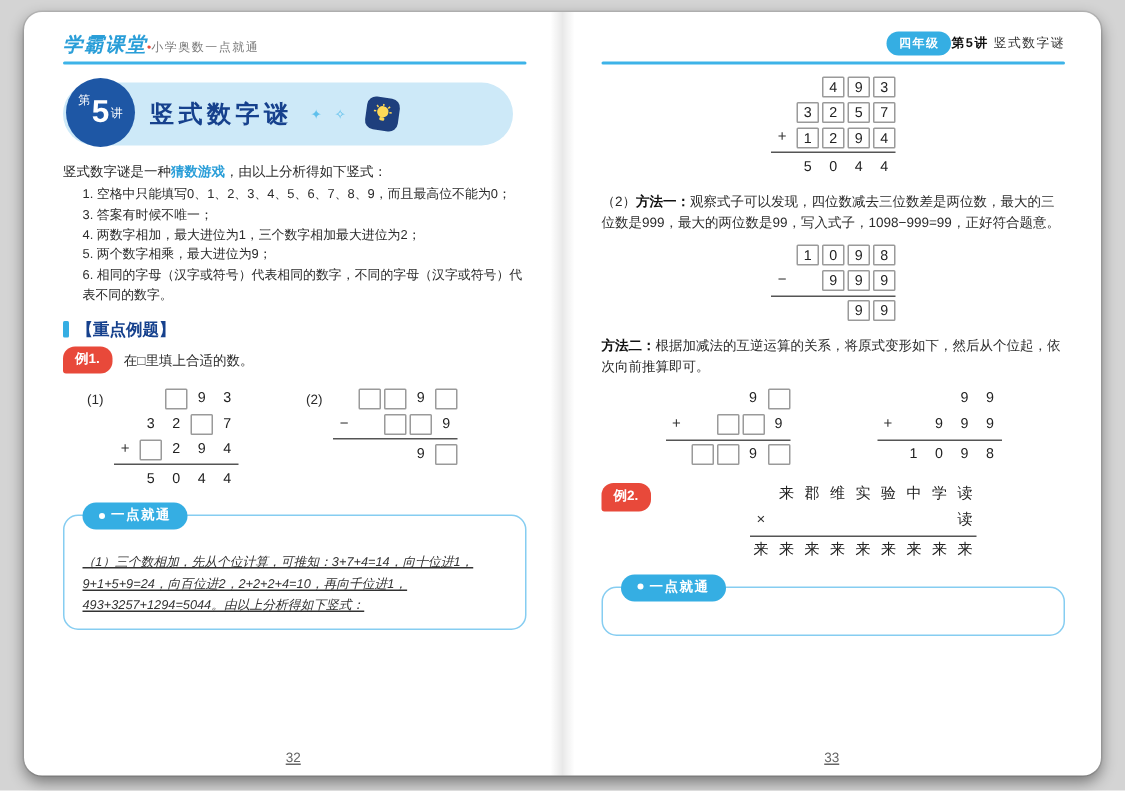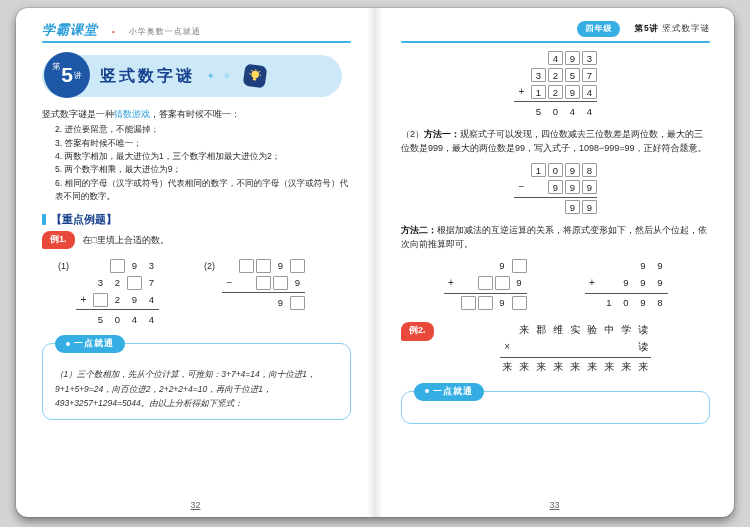--- a/index.html
+++ b/index.html
@@ -16,21 +16,21 @@
     display:flex;
   }
   .gutter {
     position:absolute; left:50%; top:0; bottom:0; width:16px; margin-left:-8px;
     background:linear-gradient(90deg, rgba(0,0,0,0) 0%, rgba(0,0,0,.09) 50%, rgba(0,0,0,0) 100%);
     pointer-events:none; z-index:5;
   }
   .page { position:relative; width:50%; height:100%; padding:13px 24px 24px 26px; }
 
   
-  .hdr { display:flex; align-items:baseline; gap:14px; height:16px; }
+  .hdr { display:flex; align-items:baseline; gap:0; height:16px; }
   .hdr.right-hdr { justify-content:flex-end; align-items:center;text-align:center; }
   .logo { font-size:13px; font-weight:bold; font-style:italic; color:#2a9ed8; letter-spacing:1px; }
   .series-sep { font-size:8px; color:#e8493a; }
   .series { font-size:8px; color:#7a7a7a; letter-spacing:1px; }
   .grade-pill {
     background:#35aee3; color:#fff; font-size:8px; font-weight:bold;
     padding:2px 8px 3px; border-radius:9px; letter-spacing:1px;
   }
   .lesson-ref { font-size:8.5px; color:#333; letter-spacing:1px; }
   .lesson-ref b { color:#111; }
@@ -52,21 +52,21 @@
   .lesson-title { font-size:16px; font-weight:800; color:#16418d; letter-spacing:3px; margin-left:10px; }
   .decor { color:#5fc0ec; font-size:9px; margin-left:12px; letter-spacing:3px; }
   .bulb {
     width:22px; height:22px; background:#1e3f7d; border-radius:6px;
     display:flex; align-items:center; justify-content:center;
     margin-left:10px; transform:rotate(8deg);
   }
 
   
   .intro { margin-top:10px; font-size:9px; line-height:1.6; }
-  .hl { color:#2a9ed8; font-weight:normal; }
+  .hl { color:#2a9ed8; font-weight:bold; }
   .rules { margin:2px 0 0 13px; }
   .rule-item { font-size:8.6px; line-height:1.55; }
   .sec { margin-top:9px; font-size:11px; font-weight:bold; color:#16418d; display:flex; align-items:center; }
   .sec-bar { display:inline-block; width:4px; height:11px; background:#35aee3; margin-right:5px; border-radius:1px; }
   .ex-row { margin-top:4px; display:flex; align-items:center; }
   .ex-badge {
     background:#e8493a; color:#fff; font-size:9px; font-weight:bold;
     padding:2px 8px 3px; border-radius:8px 8px 8px 2px; flex-shrink:0;
   }
   .ex-prompt { font-size:9px; margin-left:8px; }
@@ -94,21 +94,21 @@
   .callout {
     margin-top:15px; border:1px solid #86cdf1; border-radius:10px;
     padding:23px 12px 8px; position:relative; background:#fff;
   }
   .callout-tab {
     position:absolute; top:-9px; left:12px; background:#35aee3; color:#fff;
     font-size:9px; font-weight:bold; padding:2px 11px 3px; border-radius:10px;
     display:flex; align-items:center; gap:4px; letter-spacing:1px;
   }
   .callout-tab .dot { width:4px; height:4px; border-radius:50%; background:#fff; }
-  .callout-body { font-size:8.5px; font-style:italic; line-height:1.7; color:#333; }
+  .callout-body { font-size:8.5px; font-style:italic; line-height:1.7; color:#333;text-decoration:underline; }
 
   .pageno { position:absolute; bottom:7px; left:0; right:0; text-align:center; font-size:9px; color:#666;text-decoration:underline; }
 
   
   .ex2 { margin-top:10px; font-size:9px; line-height:1.55;text-align:right; }
   .ex2 .ex-badge { float:left; margin-right:7px; }
 </style>
 </head>
 <body>
 
@@ -133,24 +133,24 @@
       <div class="decor">✦ ✧</div>
       <div class="bulb">
         <svg width="14" height="14" viewBox="0 0 14 14">
           <circle cx="7" cy="5.5" r="3.8" fill="#ffd957"></circle>
           <rect x="5.3" y="9.2" width="3.4" height="2.2" rx="0.9" fill="#ffd957"></rect>
           <path d="M7 0.2v1.3 M1 5.5h1.6 M11.4 5.5H13 M2.6 1.6l1.1 1.1 M11.4 1.6l-1.1 1.1" stroke="#ffd957" stroke-width="1"></path>
         </svg>
       </div>
     </div>
 
-    <p class="intro"><span>竖式数字谜是一种</span><span class="hl">猜数游戏</span><span>，答案有时候不唯一：</span></p>
+    <p class="intro"><span>竖式数字谜是一种</span><span class="hl">猜数游戏</span><span>，由以上分析得如下竖式：</span></p>
 
     <div class="rules">
-      <div class="rule-item">2. 进位要留意，不能漏掉；</div>
+      <div class="rule-item">1. 空格中只能填写0、1、2、3、4、5、6、7、8、9，而且最高位不能为0；</div>
       <div class="rule-item">3. 答案有时候不唯一；</div>
       <div class="rule-item">4. 两数字相加，最大进位为1，三个数字相加最大进位为2；</div>
       <div class="rule-item">5. 两个数字相乘，最大进位为9；</div>
       <div class="rule-item">6. 相同的字母（汉字或符号）代表相同的数字，不同的字母（汉字或符号）代表不同的数字。</div>
     </div>
 
     <div class="sec">
       <span class="sec-bar"></span>
       <span>【重点例题】</span>
     </div>

